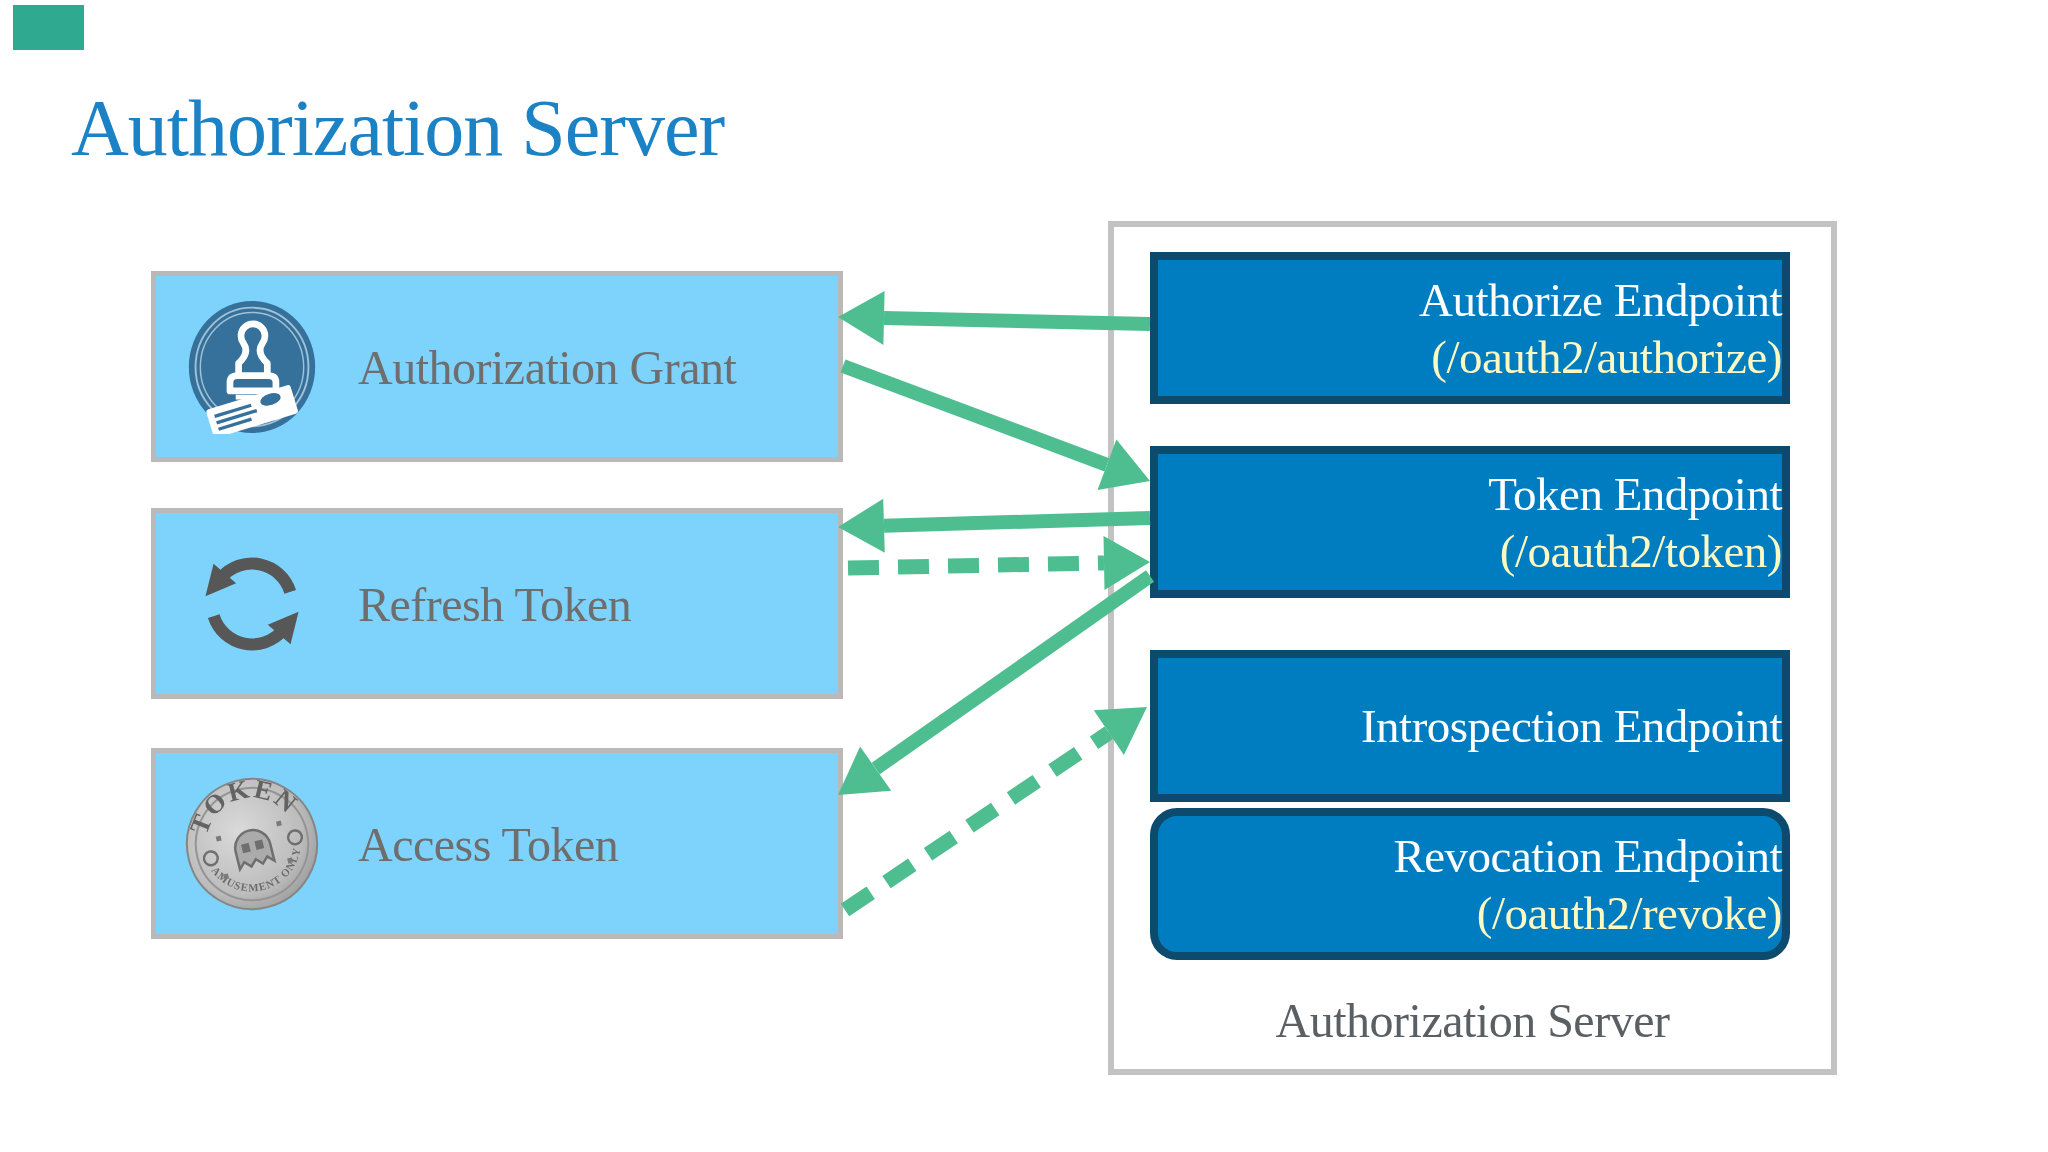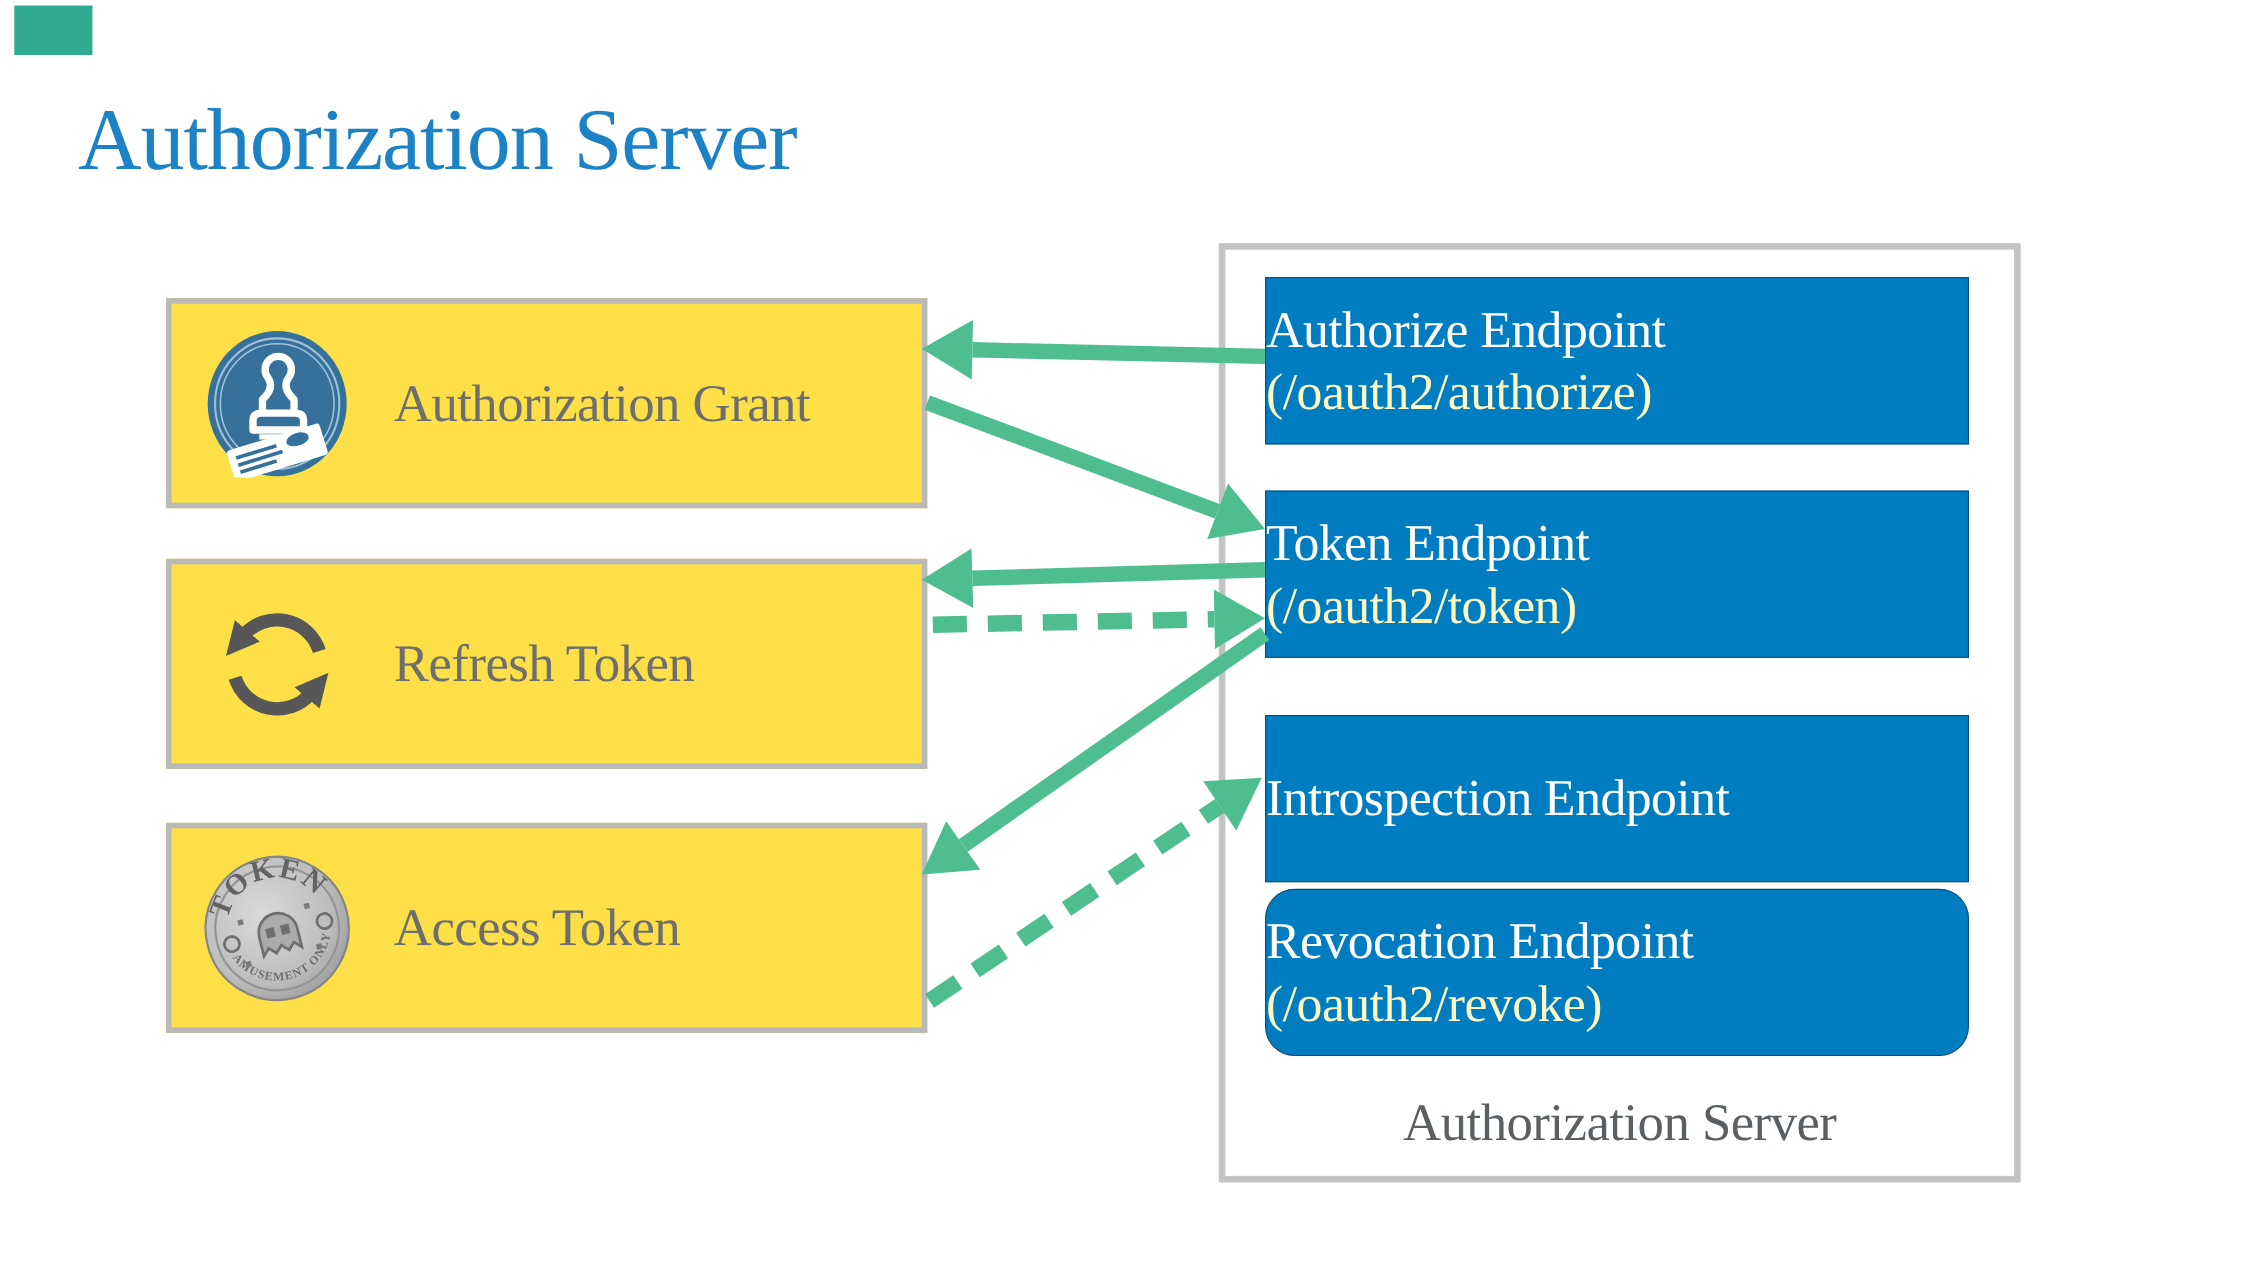--- a/index.html
+++ b/index.html
@@ -2,33 +2,33 @@
 <html><head>
 <meta charset="utf-8">
 <style>
   html,body{margin:0;padding:0;background:#fff;}
   .slide{position:relative;width:1880px;height:1152px;background:#ffffff;overflow:hidden;
          font-family:Liberation Serif, serif;}
   .corner-accent{position:absolute;left:13px;top:5px;width:71px;height:45px;background:#2faa90;}
   .page-title{position:absolute;left:71px;top:88px;font-size:80px;line-height:80px;
               color:#1b82c5;font-weight:400;letter-spacing:-1px;white-space:nowrap;}
   
-  .item-box{position:absolute;left:151px;width:692px;height:191px;background:#fde047;
+  .item-box{position:absolute;left:151px;width:692px;height:191px;background:#7dd3fc;
             border:5px solid #b9b9b9;box-sizing:border-box;}
   .item-box.b1{top:271px;} .item-box.b2{top:508px;} .item-box.b3{top:748px;}
   .icon-slot{position:absolute;left:26px;top:0;width:140px;height:100%;
              display:flex;align-items:center;justify-content:center;}
   .item-label{position:absolute;left:202px;top:50%;transform:translateY(-50%);
               font-size:48px;color:#6e6e6e;letter-spacing:-0.5px;white-space:nowrap;}
   
   .server-panel{position:absolute;left:1108px;top:221px;width:729px;height:854px;
                 background:#ffffff;border:6px solid #c3c3c3;box-sizing:border-box;}
   .endpoint{position:absolute;left:36px;width:640px;height:152px;background:#007dc1;
-            border:1px solid #0c4a6e;box-sizing:border-box;display:flex;flex-direction:column;
-            align-items:flex-start;justify-content:center;text-align:center;}
+            border:8px solid #0c4a6e;box-sizing:border-box;display:flex;flex-direction:column;
+            align-items:flex-end;justify-content:center;text-align:center;}
   .endpoint.e1{top:25px;} .endpoint.e2{top:219px;} .endpoint.e3{top:395px;margin-top:28px;} .endpoint.e4{top:581px;border-radius:27px;}
   .endpoint .ep-name{font-size:47px;line-height:58px;color:#ffffff;letter-spacing:-0.5px;}
   .endpoint .ep-path{font-size:47px;line-height:56px;color:#fef9c3;letter-spacing:-0.5px;}
   .server-label{position:absolute;left:0;top:766px;width:100%;text-align:center;
                 font-size:48px;color:#595f63;letter-spacing:-0.5px;}
   .arrow-layer{position:absolute;left:0;top:0;width:2048px;height:1152px;pointer-events:none;}
   .okta-logo{position:absolute;left:1920px;top:1040px;width:34px;height:34px;
              border:22px solid #47ace4;border-radius:50%;background:#fff;}
 </style>
 </head>

